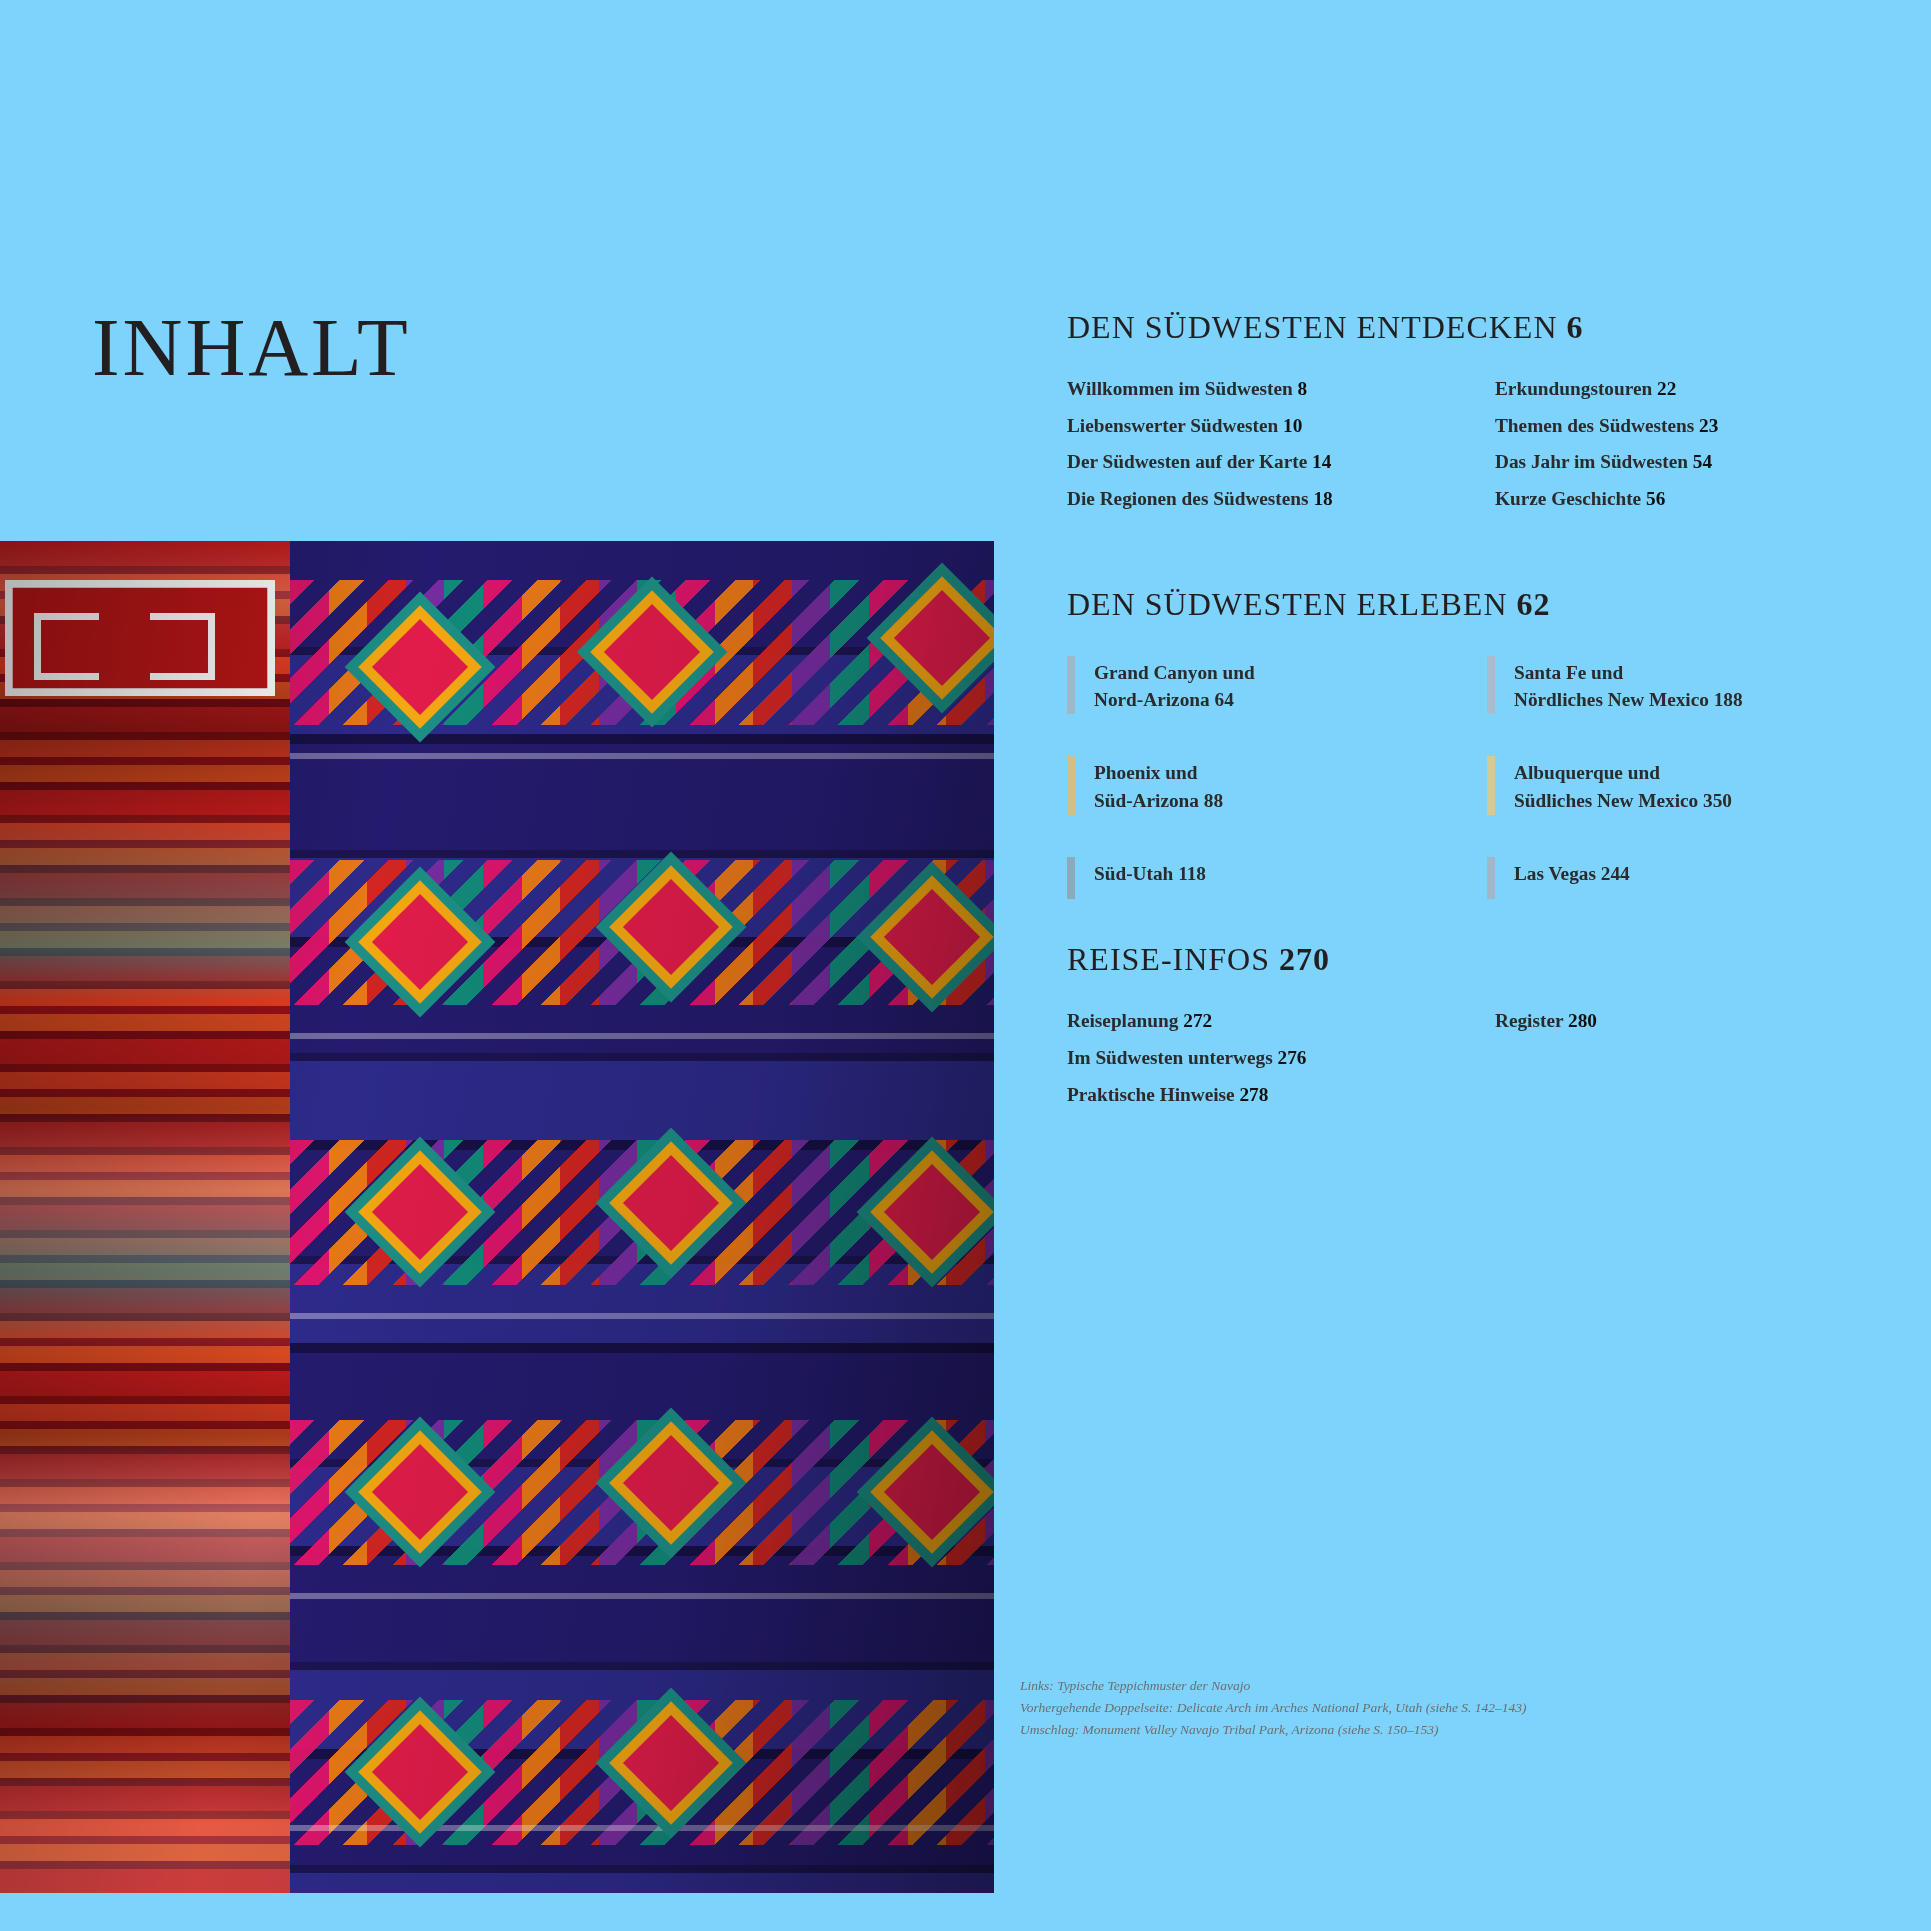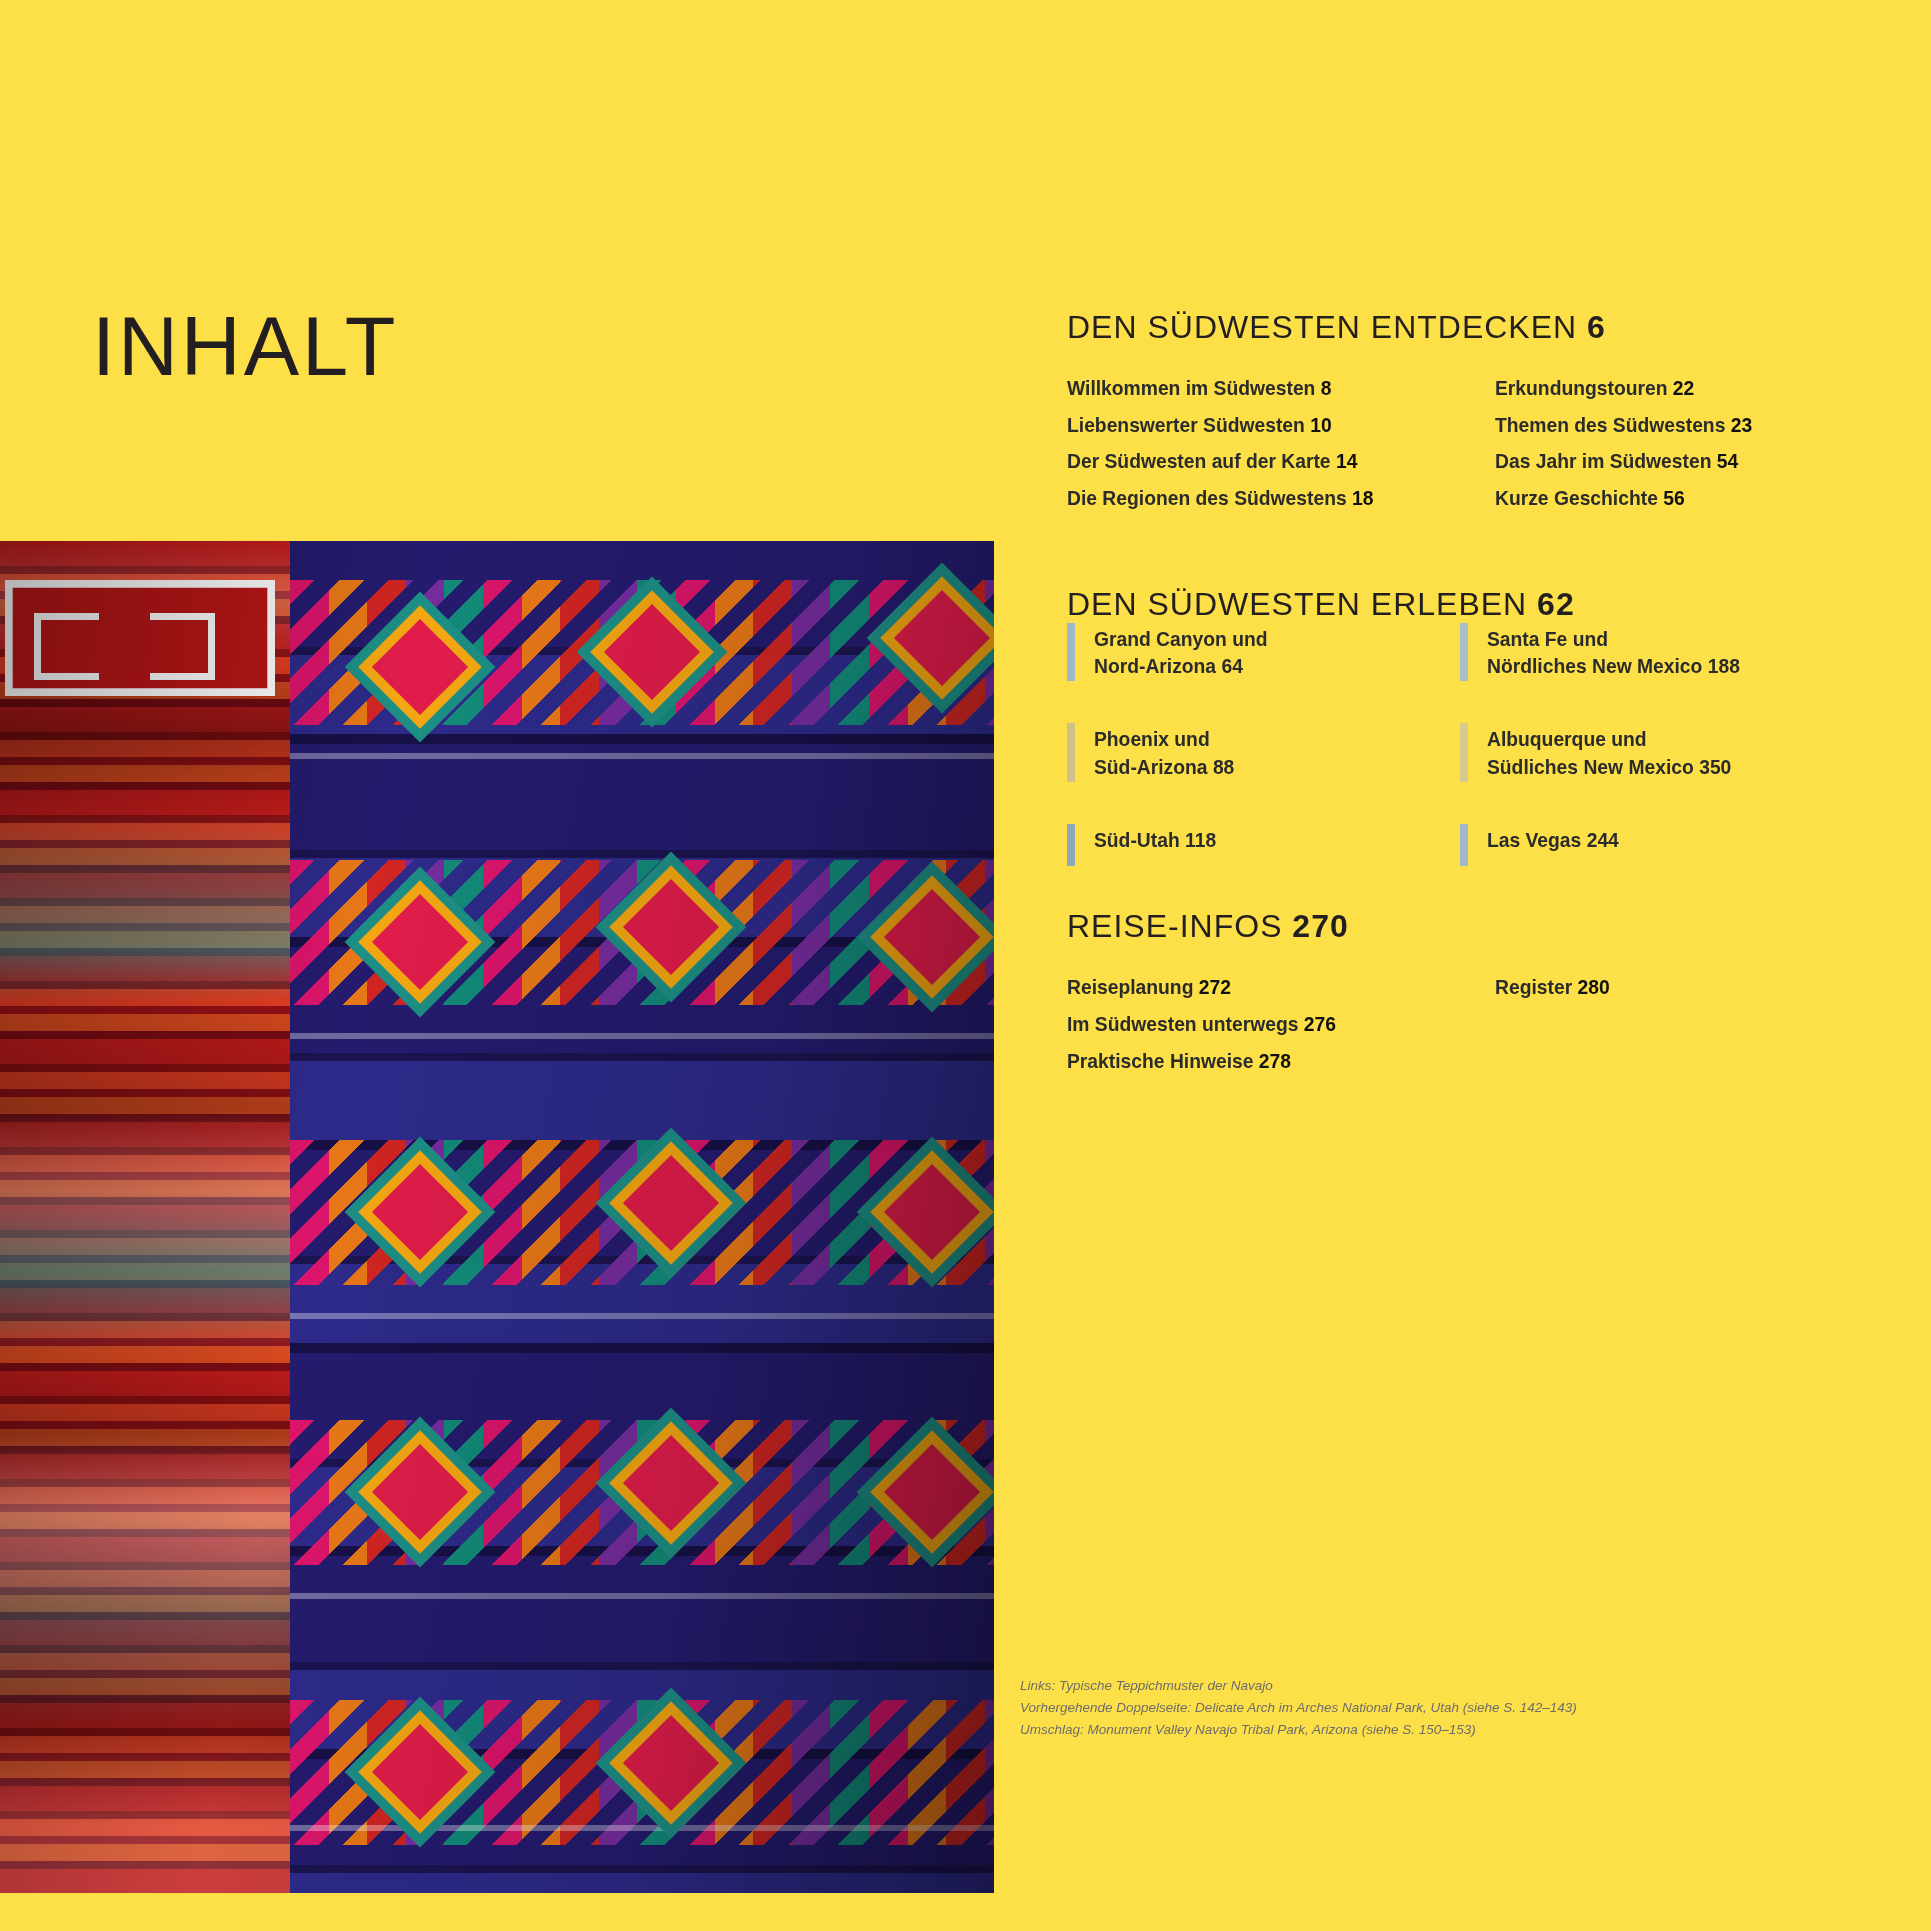--- a/index.html
+++ b/index.html
@@ -10,21 +10,22 @@
   body {
     width: 1931px;
     height: 1931px;
     font-family: "Liberation Sans", sans-serif;
     overflow: hidden;
   }
   .page {
     position: relative;
     width: 1931px;
     height: 1931px;
-    background: #fde047;
+    background: #7dd3fc;
+    font-family: Liberation Serif, serif;
   }
 
   
   .photo-col {
     position: absolute;
     left: 0;
     top: 541px;
     width: 994px;
     height: 1352px;
     overflow: hidden;
@@ -181,21 +182,22 @@
     white-space: nowrap;
   }
   .entry .pg {
     font-weight: 700;
     color: #111;
   }
 
   
   .regions {
     display: flex;
-    gap: 31px;
+    gap: 58px;
+    margin-top: 33px;
   }
   .region {
     display: flex;
     align-items: flex-start;
     margin-bottom: 42px;
   }
   .bar {
     width: 7.7px;
     min-height: 42px;
     align-self: stretch;

